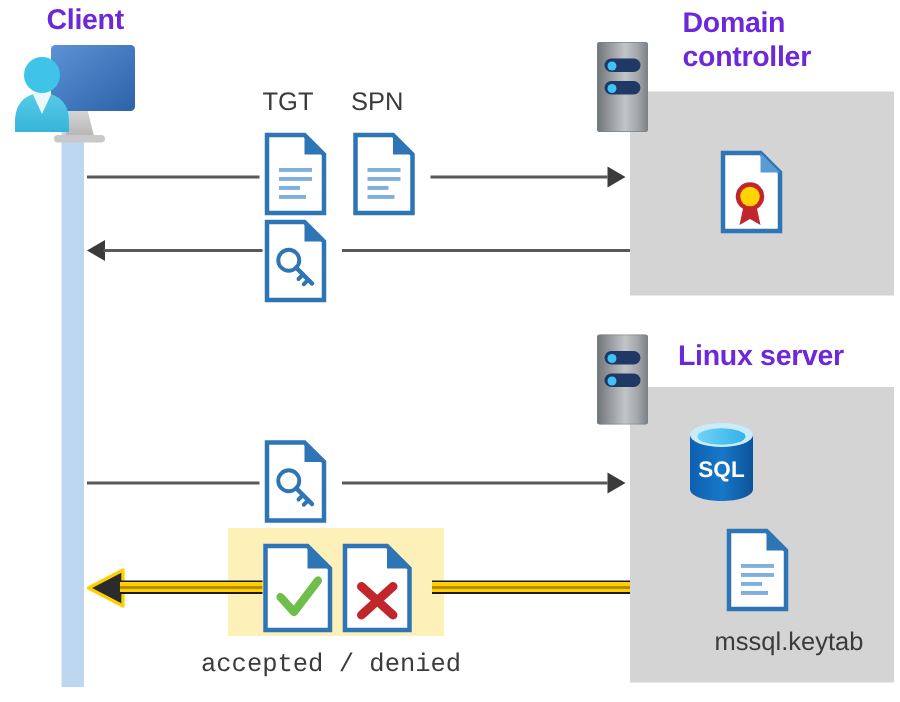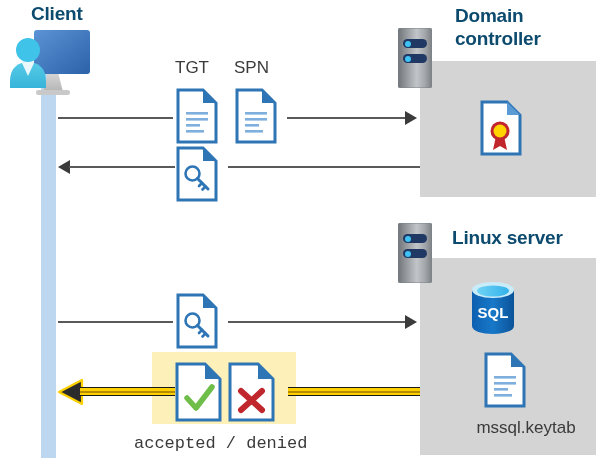--- a/index.html
+++ b/index.html
@@ -8,21 +8,21 @@
     font-family:"Liberation Sans","DejaVu Sans",sans-serif;
     color:#262626;
   }
   .stage{position:absolute;left:0;top:0;width:600px;height:468px;}
   .abs{position:absolute;}
 
   
   .lbl-bold{
     font-weight:bold;
     font-size:19px;
-    color:#0c4a6e;
+    color:#6d28d9;
     line-height:22px;
     letter-spacing:-0.2px;
   }
   .lbl-plain{
     font-size:17px;
     color:#3b3b3b;
     line-height:20px;
   }
 
   
@@ -212,21 +212,21 @@
     <svg width="42" height="56" viewBox="0 0 42 56">
       <path d="M2 2 H27 L40 15 V54 H2 Z" fill="#ffffff" stroke="#2e75b6" stroke-width="3"></path>
       <path d="M27 2 L40 15 H27 Z" fill="#2e75b6"></path>
       <circle cx="16.5" cy="27.5" r="7" fill="none" stroke="#2e75b6" stroke-width="2.6"></circle>
       <path d="M21.5 32.5 L32 43" stroke="#2e75b6" stroke-width="3" stroke-linecap="round"></path>
       <path d="M26 37 L23 40" stroke="#2e75b6" stroke-width="2.6" stroke-linecap="round"></path>
       <path d="M29.5 40.5 L26.5 43.5" stroke="#2e75b6" stroke-width="2.6" stroke-linecap="round"></path>
     </svg>
   </div>
 
-  <div class="abs" style="left:468px;top:280px;width:50px;height:56px;">
+  <div class="abs" style="left:456px;top:280px;width:50px;height:56px;">
     <svg width="50" height="56" viewBox="0 0 50 56">
       <defs>
         <linearGradient id="dbbody" x1="0" y1="0" x2="1" y2="0">
           <stop offset="0" stop-color="#0d5fb0"></stop>
           <stop offset="0.5" stop-color="#1878c8"></stop>
           <stop offset="1" stop-color="#0b5399"></stop>
         </linearGradient>
         <linearGradient id="dbtop" x1="0" y1="0" x2="1" y2="0">
           <stop offset="0" stop-color="#6fd3f5"></stop>
           <stop offset="1" stop-color="#33b2ea"></stop>

